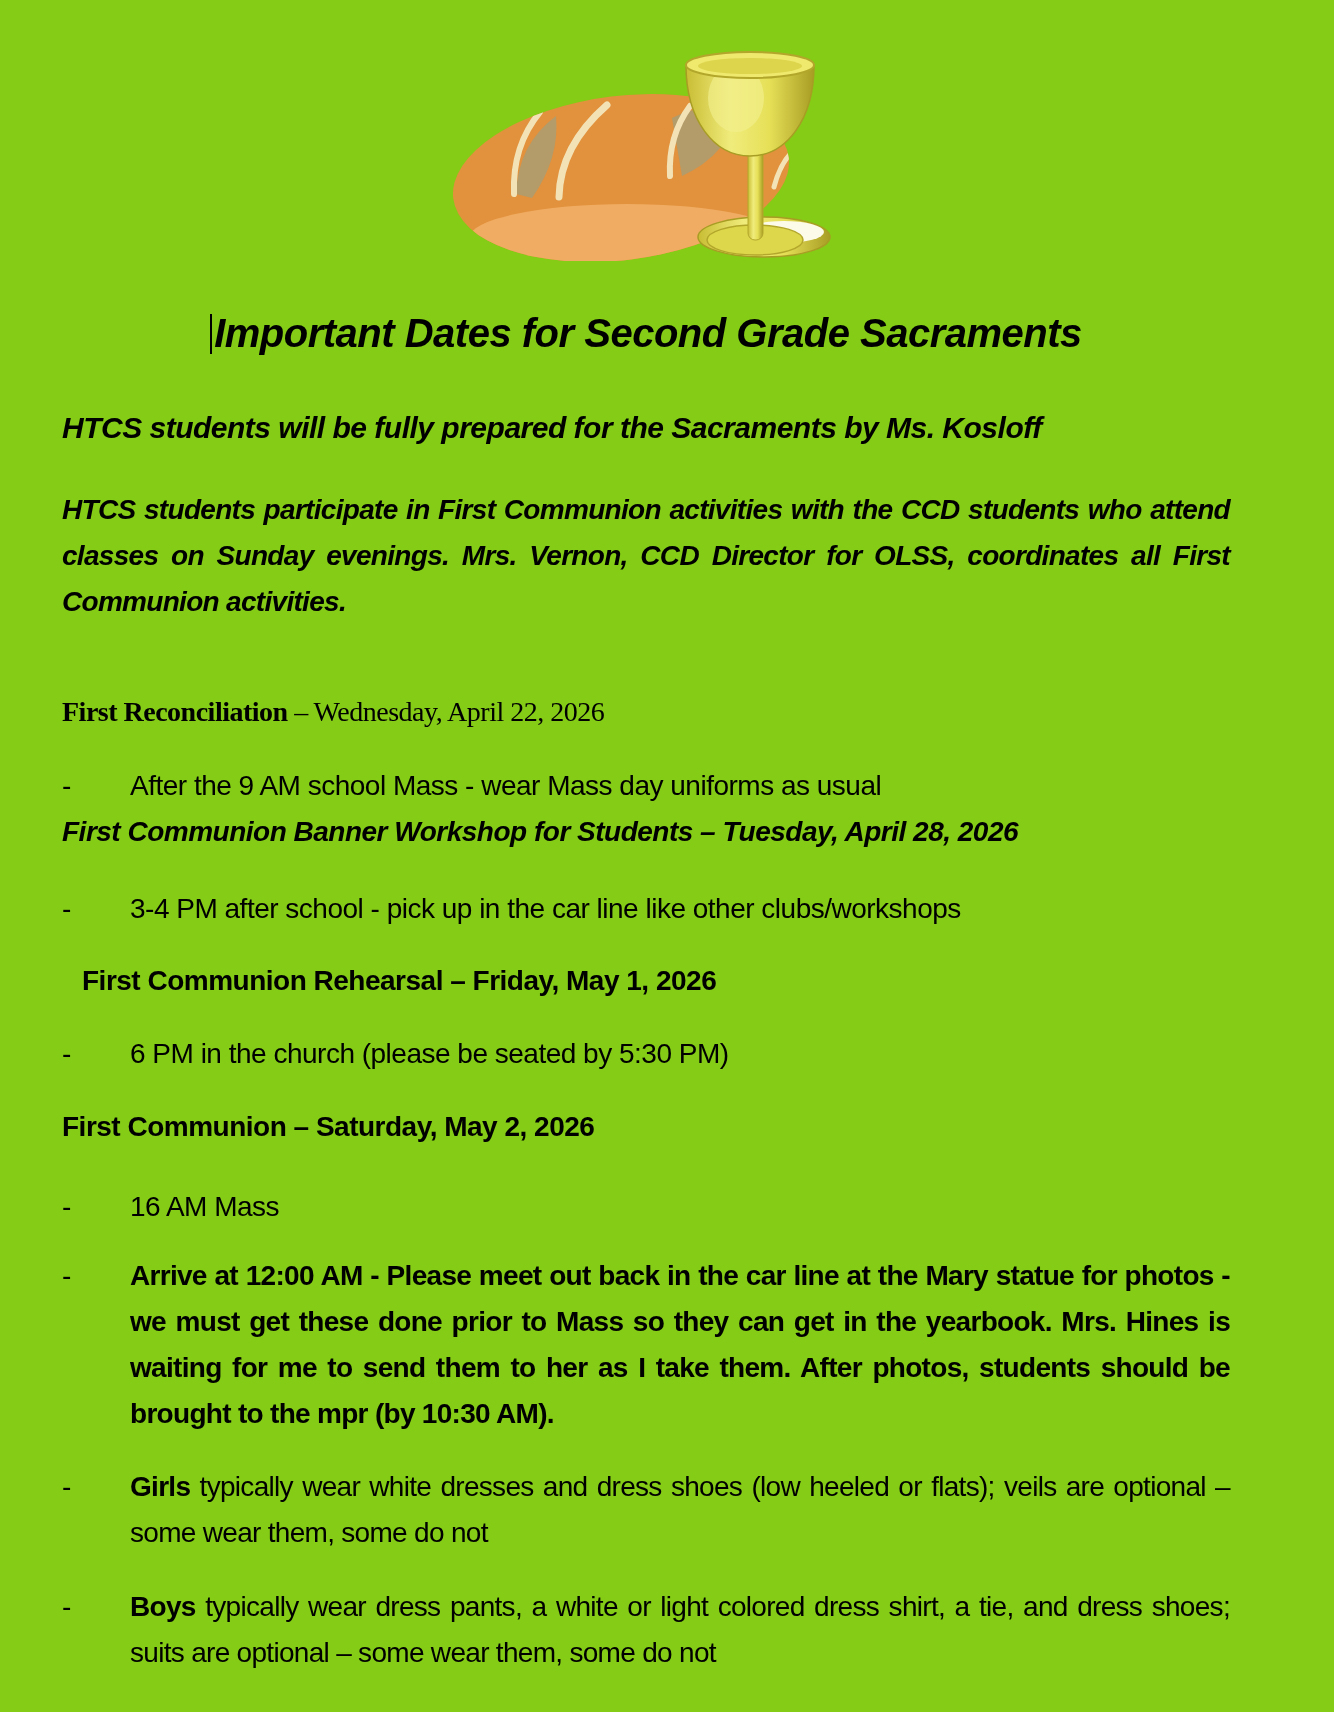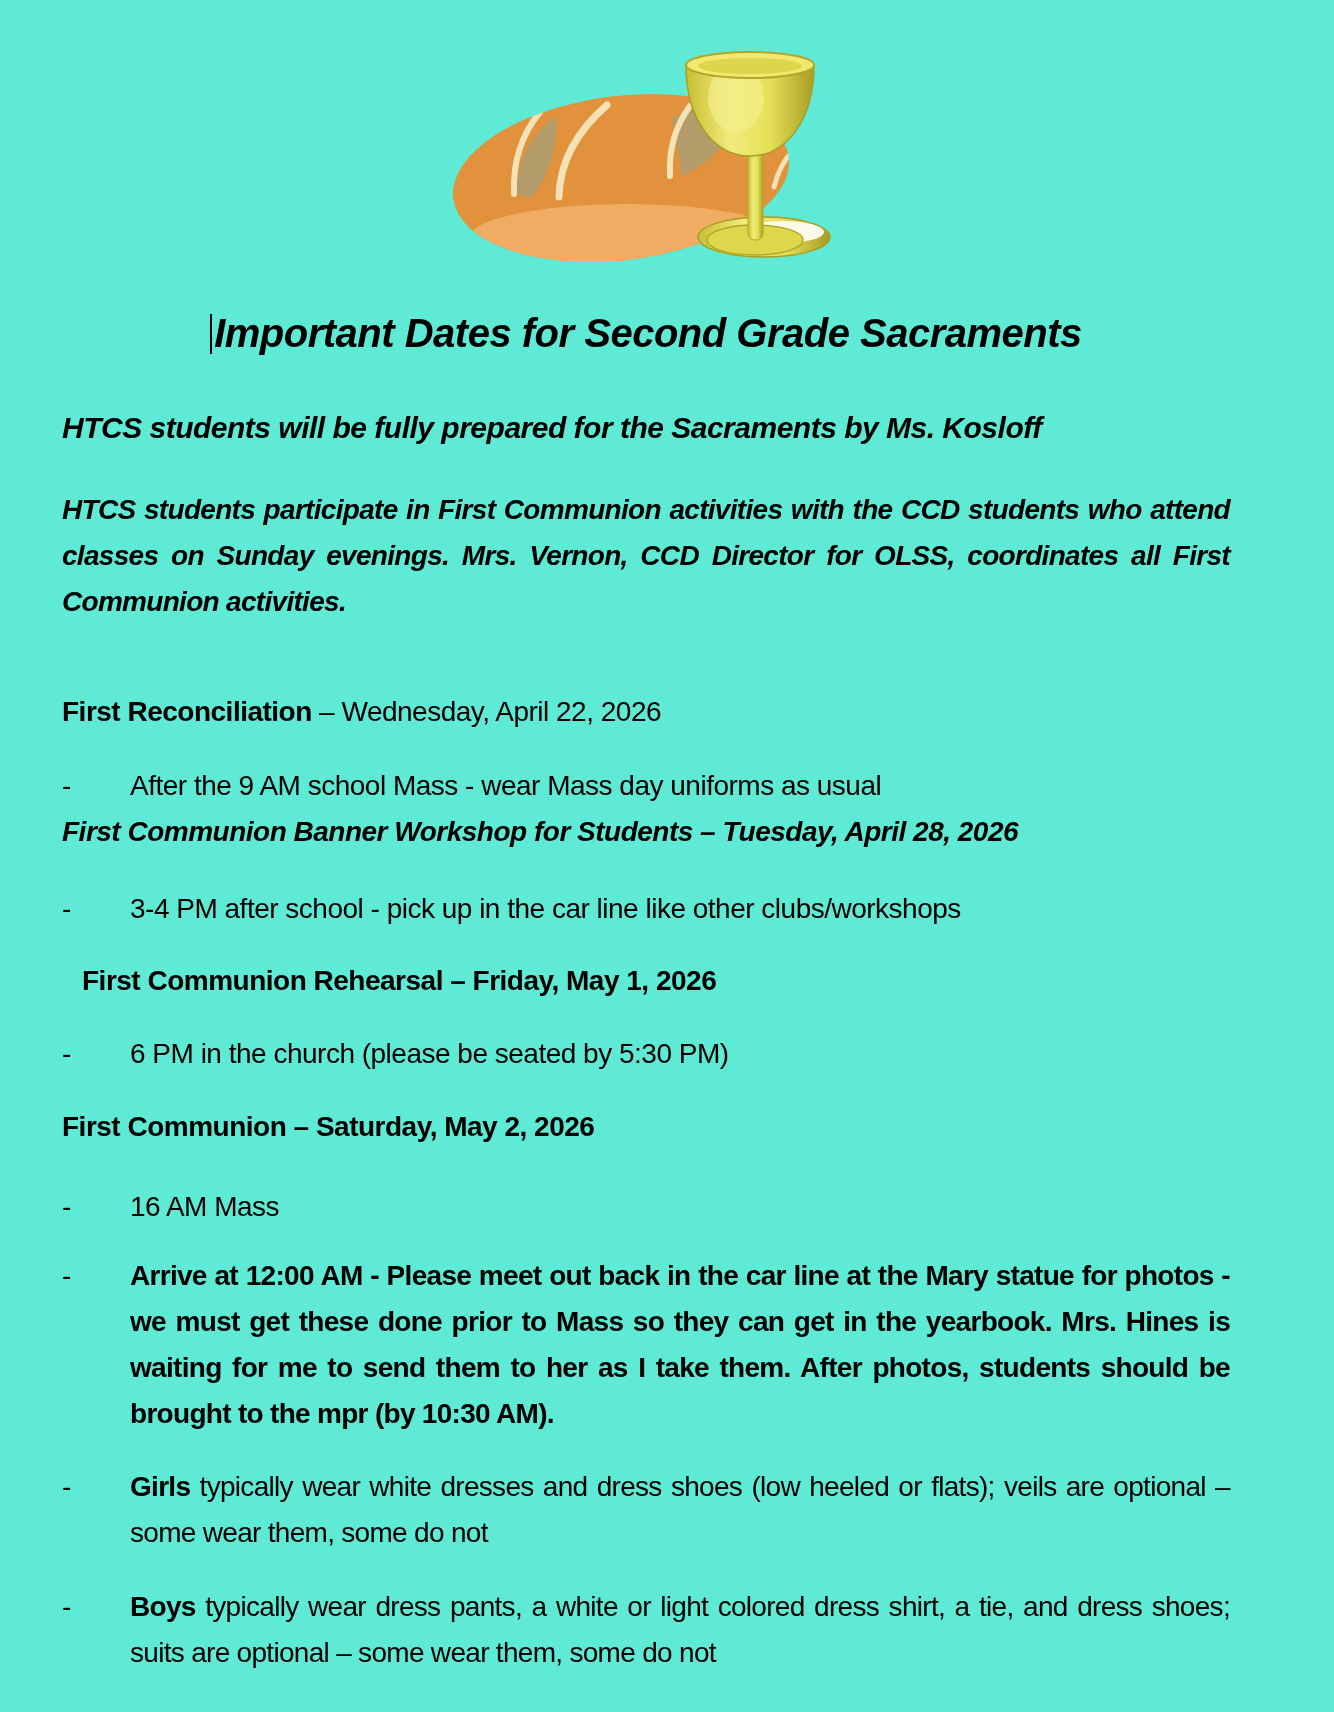--- a/index.html
+++ b/index.html
@@ -1,17 +1,17 @@
 <!DOCTYPE html>
 <html><head>
 <meta charset="utf-8">
 <style>
   html,body{margin:0;padding:0;background:#fff;}
   .page{
-    position:relative;width:1334px;height:1712px;background:#5eead4;color:#000;
+    position:relative;width:1334px;height:1712px;background:#84cc16;color:#000;
     font-family:"Liberation Sans",sans-serif;overflow:hidden;
   }
   .hero{margin:46px 0 0 452px;width:395px;height:215px;}
   .content{margin-left:62px;width:1168px;}
   .title{
     margin:48px 0 0;text-align:center;
     font:italic bold 40px/48px "Liberation Sans",sans-serif;letter-spacing:-0.5px;
   }
   .caret{display:inline-block;width:2px;height:40px;background:#000;vertical-align:-7px;margin-right:2px;}
   .subtitle{
@@ -22,21 +22,21 @@
     margin:36px 0 0;text-align:justify;
     font:italic bold 28px/46px "Liberation Sans",sans-serif;letter-spacing:-0.7px;
   }
   .heading{font-size:28px;line-height:46px;letter-spacing:-0.5px;margin:0;}
   .heading b{font-weight:bold;}
   .bullet{display:flex;font-size:28px;line-height:46px;letter-spacing:-0.5px;}
   .marker{flex:0 0 68px;}
   .btext{flex:1;}
   .just .btext{text-align:justify;letter-spacing:-0.7px;}
   .allbold .btext{font-weight:bold;}
-  .mt64{margin-top:64px;} .mt34{margin-top:34px;} .mt31{margin-top:31px;}
+  .mt64{margin-top:64px;font-family:Liberation Serif, serif;} .mt34{margin-top:34px;} .mt31{margin-top:31px;}
   .mt28{margin-top:28px;} .mt27{margin-top:27px;} .mt26{margin-top:26px;margin-left:20px;}
   .mt23{margin-top:23px;} .mt22{font-style:italic;}
 </style>
 </head>
 <body>
 
 <div class="page">
 
   <div class="hero">
     <svg width="395" height="215" viewBox="0 0 395 215">

